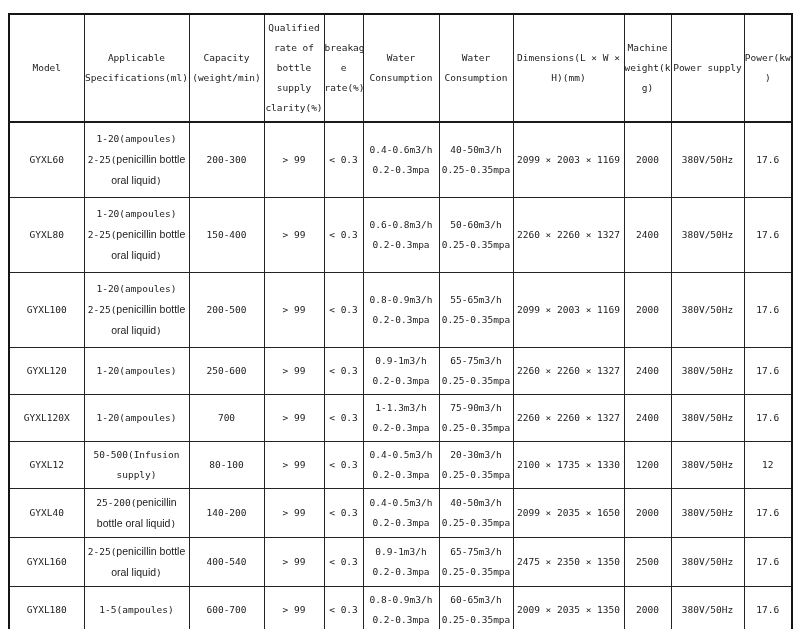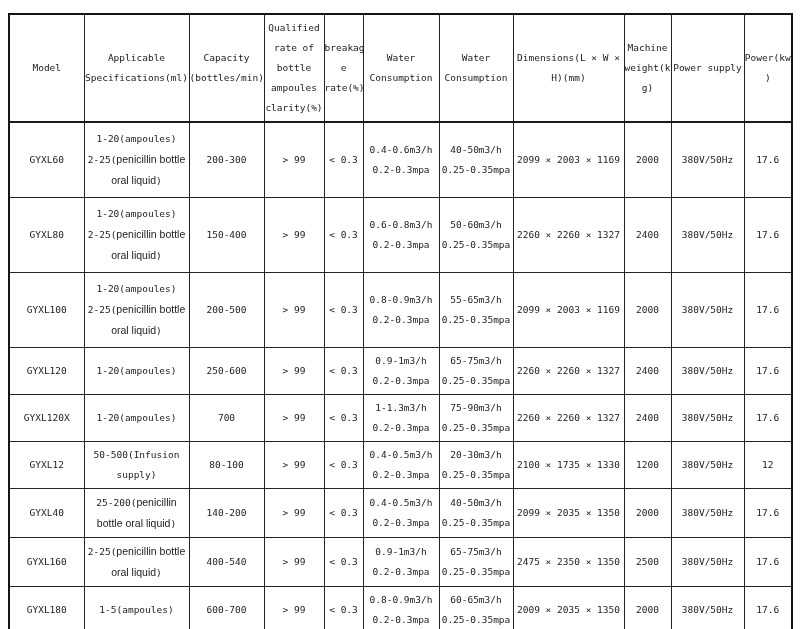--- a/index.html
+++ b/index.html
@@ -62,27 +62,27 @@
         <tr>
           <th>
             <div class="ln">Model</div>
           </th>
           <th>
             <div class="ln">Applicable</div>
             <div class="ln">Specifications(ml)</div>
           </th>
           <th>
             <div class="ln">Capacity</div>
-            <div class="ln">(bottles/min)</div>
+            <div class="ln">(weight/min)</div>
           </th>
           <th>
             <div class="ln">Qualified</div>
             <div class="ln">rate of</div>
             <div class="ln">bottle</div>
-            <div class="ln">ampoules</div>
+            <div class="ln">supply</div>
             <div class="ln">clarity(%)</div>
           </th>
           <th>
             <div class="ln">breakag</div>
             <div class="ln">e</div>
             <div class="ln">rate(%)</div>
           </th>
           <th>
             <div class="ln">Water</div>
             <div class="ln">Consumption</div>
@@ -358,21 +358,21 @@
           </td>
           <td>
             <div class="ln">0.4-0.5m3/h</div>
             <div class="ln">0.2-0.3mpa</div>
           </td>
           <td>
             <div class="ln">40-50m3/h</div>
             <div class="ln">0.25-0.35mpa</div>
           </td>
           <td>
-            <div class="ln">2099 × 2035 × 1350</div>
+            <div class="ln">2099 × 2035 × 1650</div>
           </td>
           <td>
             <div class="ln">2000</div>
           </td>
           <td>
             <div class="ln">380V/50Hz</div>
           </td>
           <td>
             <div class="ln">17.6</div>
           </td>

